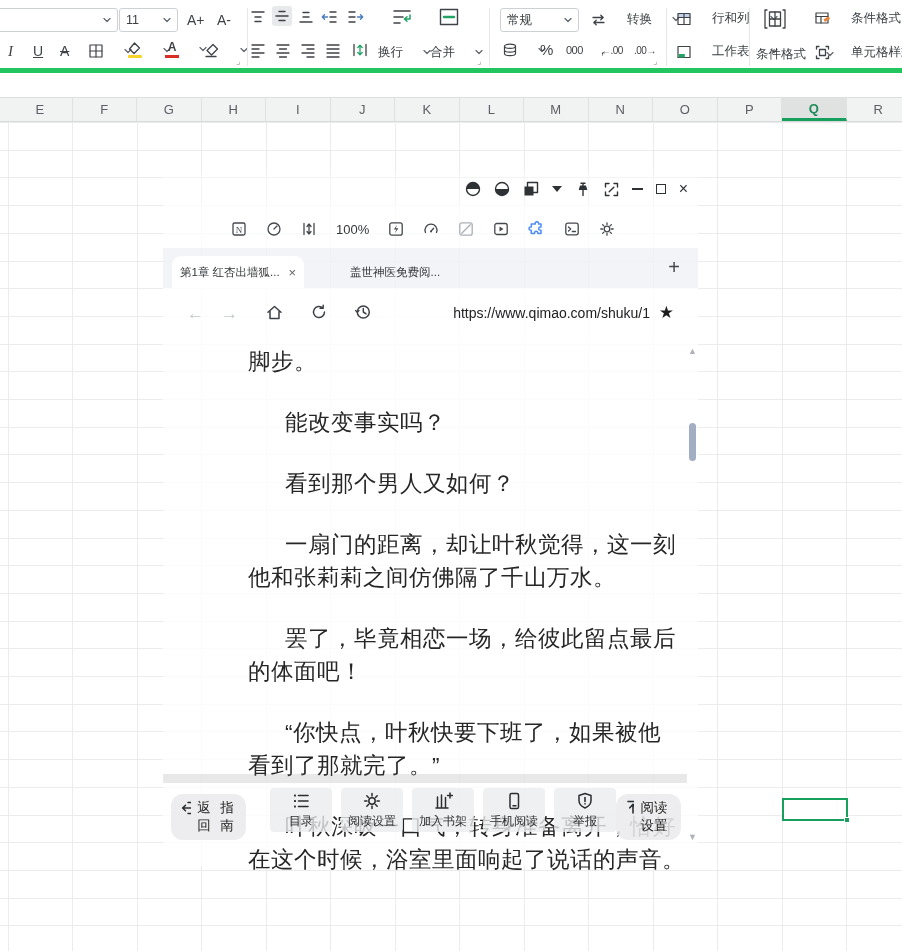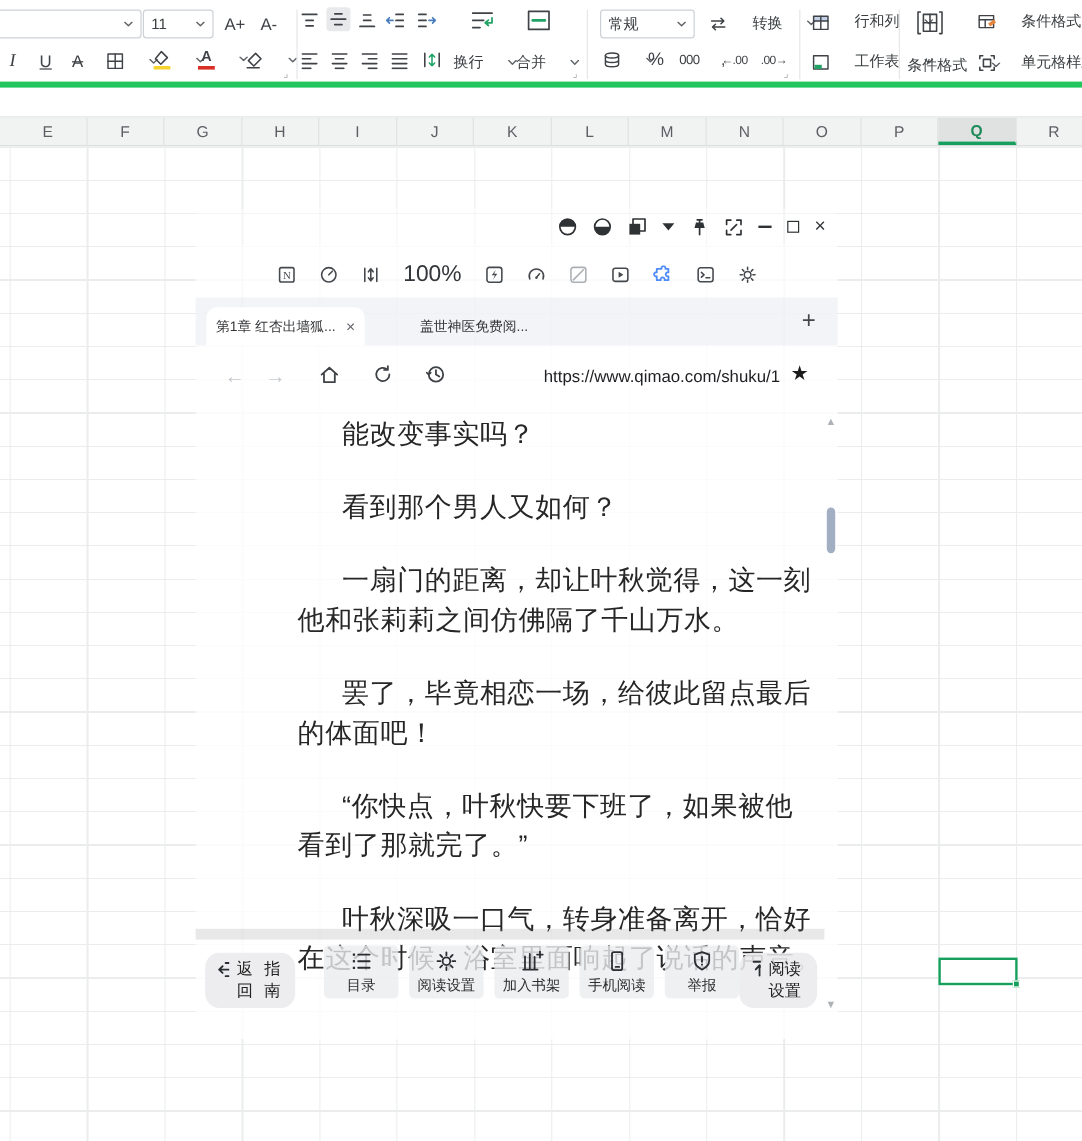--- a/index.html
+++ b/index.html
@@ -39,21 +39,21 @@
 
 .fwin{position:absolute;left:163px;top:174px;width:535px;height:692px}
 .titlebar{position:absolute;left:0;top:0;right:0;height:30px;background:rgba(255,255,255,0.42);display:flex;align-items:center;justify-content:flex-end;gap:13px;padding-right:10px}
 .tico{display:flex;align-items:center;justify-content:center}
 .tri{width:0;height:0;border-left:5px solid transparent;border-right:5px solid transparent;border-top:6px solid #2f3235}
 .minbar{width:11px;height:2px;background:#2f3235}
 .maxbox{width:10px;height:10px;border:1.5px solid #2f3235}
 .xchar{font-size:16px;color:#2f3235;line-height:1}
 
 .extbar{position:absolute;left:0;top:30px;right:0;height:44px;background:rgba(255,255,255,0.72);display:flex;align-items:center;gap:19px;padding-left:68px;padding-top:6px}
-.zoomtxt{font-size:19px;color:#33363a}
+.zoomtxt{font-size:13px;color:#33363a}
 
 .tabbar{position:absolute;left:0;top:74px;right:0;height:40px;background:rgba(240,242,246,0.82)}
 .tab.active{position:absolute;left:9px;top:8px;width:132px;height:32px;background:#fff;border-radius:9px 9px 0 0;display:flex;align-items:center;padding:0 8px;gap:4px}
 .tab-title{font-size:11.5px;color:#343639;overflow:hidden;white-space:nowrap;text-overflow:clip;flex:1}
 .tab-close{font-size:13px;color:#5f6368}
 .tab.inactive{position:absolute;left:179px;top:8px;width:132px;height:32px;display:flex;align-items:center;padding:0 8px}
 .newtab{position:absolute;left:498px;top:6px;width:26px;height:26px;display:flex;align-items:center;justify-content:center;font-size:20px;font-weight:300;color:#44474a}
 
 .navbar{position:absolute;left:0;top:114px;right:0;height:52px;background:rgba(255,255,255,0.8)}
 .nico{position:absolute;top:17px}
@@ -487,20 +487,21 @@
             <path d="M9.3 5.5 V9 l2.8 1.8" fill="none" stroke="#3e4246" stroke-width="1.5"></path>
             <path d="M1.6 7.5 l1.7 1.8 1.7-1.8" fill="none" stroke="#3e4246" stroke-width="1.3"></path>
           </svg>
         </span>
       <span class="url">https://www.qimao.com/shuku/1</span>
       <span class="star">★</span>
     </div>
 
     <div class="reader">
       <div class="reader-text" id="readerText">
+          <p class="para">脚步。</p>
           <p class="para indent">能改变事实吗？</p>
           <p class="para indent">看到那个男人又如何？</p>
           <p class="para indent">一扇门的距离，却让叶秋觉得，这一刻
 他和张莉莉之间仿佛隔了千山万水。</p>
           <p class="para indent">罢了，毕竟相恋一场，给彼此留点最后
 的体面吧！</p>
           <p class="para indent">“你快点，叶秋快要下班了，如果被他
 看到了那就完了。”</p>
           <p class="para indent">叶秋深吸一口气，转身准备离开，恰好
 在这个时候，浴室里面响起了说话的声音。</p>

